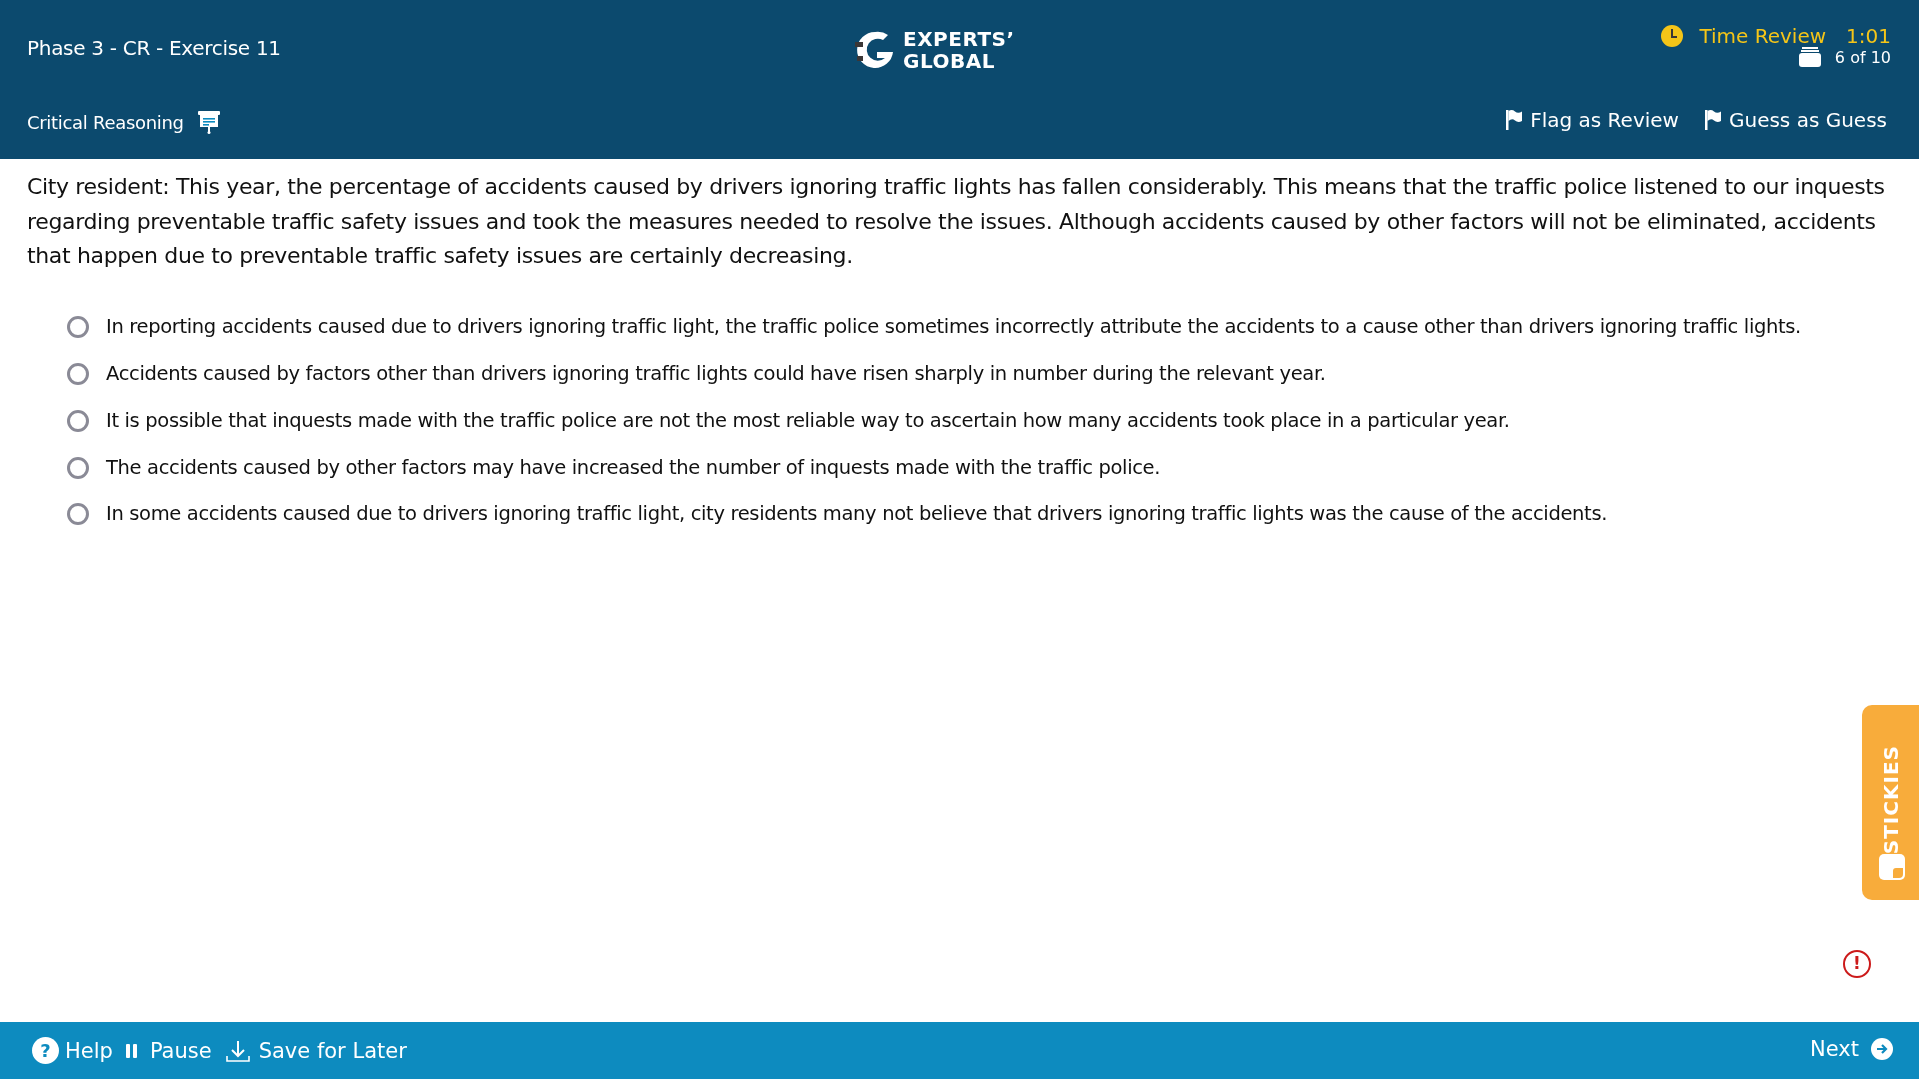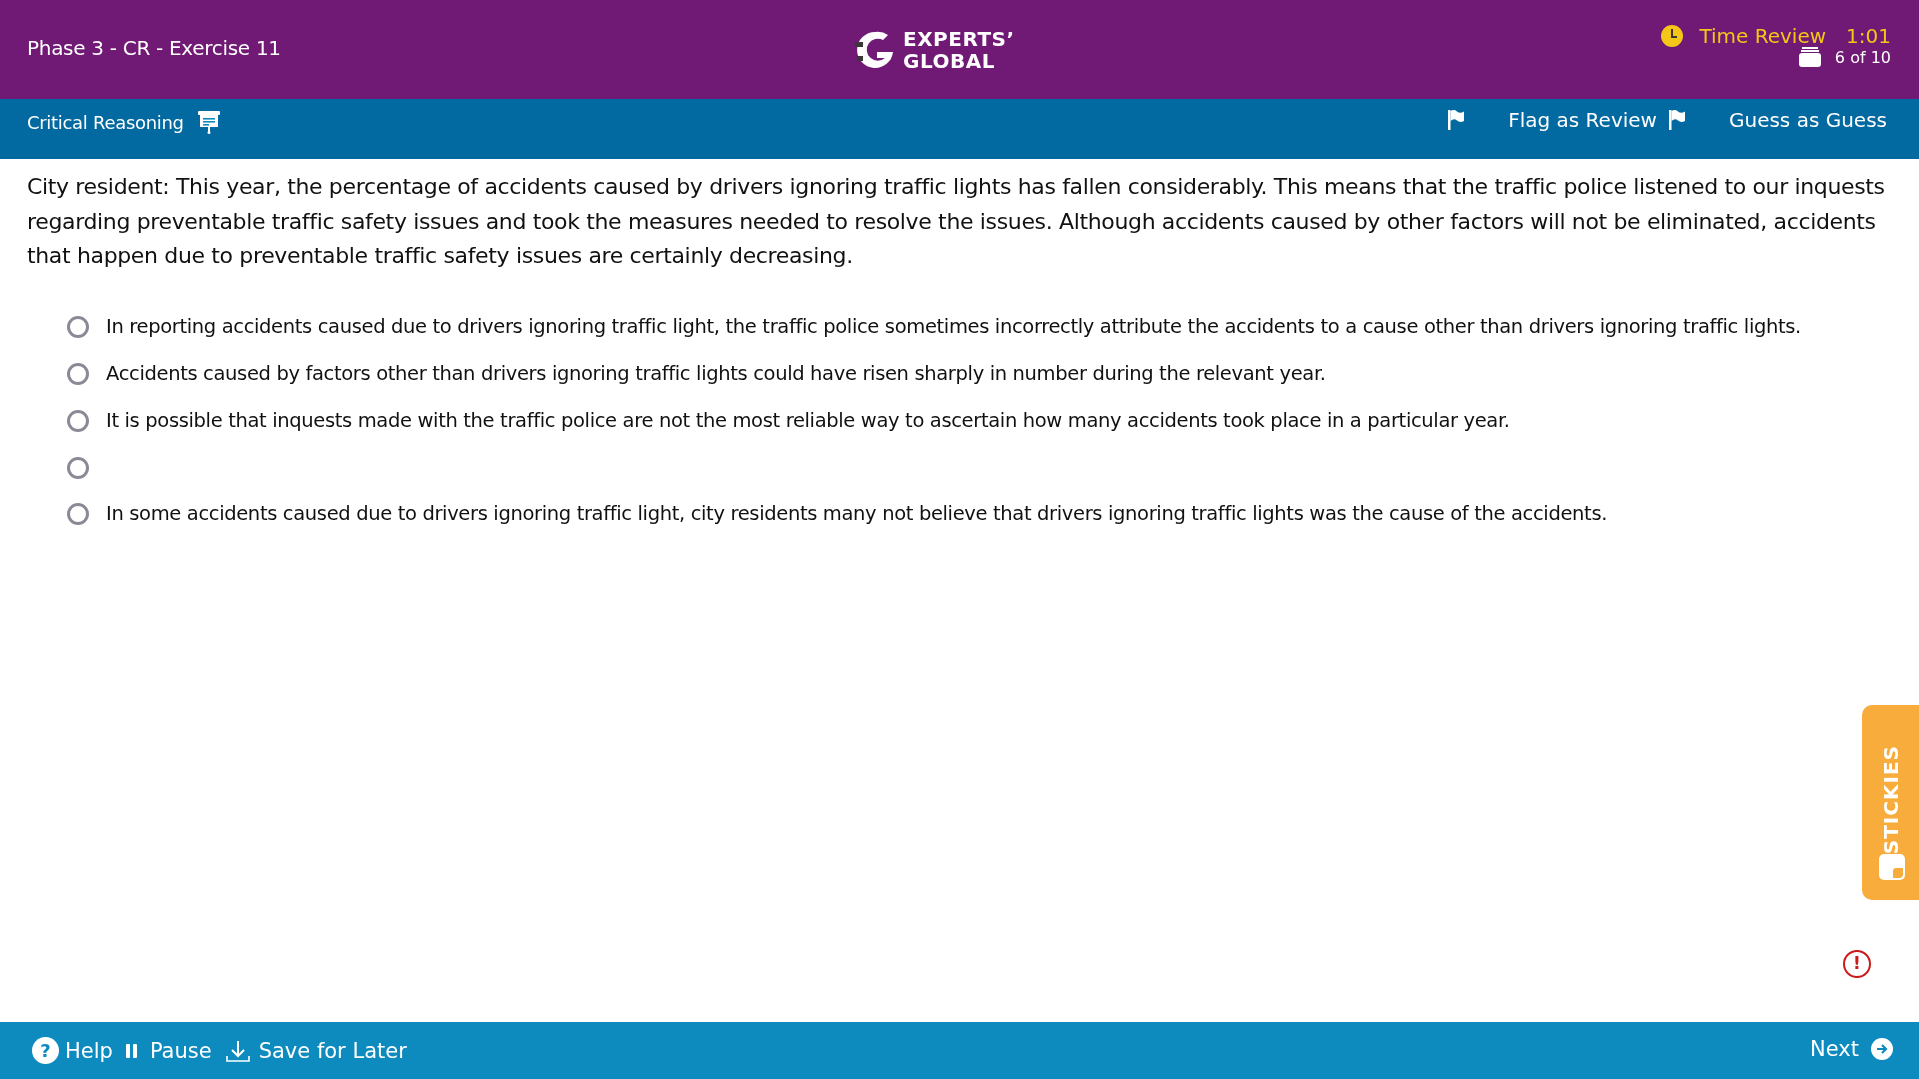--- a/index.html
+++ b/index.html
@@ -1,39 +1,39 @@
 <!DOCTYPE html>
 <html><head>
 <meta charset="utf-8">
 <style>
   * { box-sizing: border-box; margin: 0; padding: 0; }
   html, body { width: 1919px; height: 1079px; overflow: hidden; background: #ffffff; }
   body { font-family: "DejaVu Sans", sans-serif; color: #111; position: relative; }
 
-  .topbar { position: absolute; left: 0; top: 0; width: 1919px; height: 99px; background: #701a75; color: #fff; }
+  .topbar { position: absolute; left: 0; top: 0; width: 1919px; height: 99px; background: #0c4a6e; color: #fff; }
   .topbar .title { position: absolute; left: 27px; top: 36px; font-size: 20px; letter-spacing: -0.3px; }
   .logo { position: absolute; left: 855px; top: 26px; height: 48px; display: flex; align-items: center; }
   .logo svg { width: 40px; height: 44px; }
   .logo .words { margin-left: 8px; font-family: "DejaVu Sans", sans-serif; font-weight: bold; font-size: 20px; line-height: 22px; letter-spacing: 0.5px; color: #fff; }
   .timer { position: absolute; right: 28px; top: 24px; display: flex; align-items: center; color: #f5c518; font-size: 20px; }
   .timer .clock { width: 22px; height: 22px; border-radius: 50%; background: #f5c518; position: relative; margin-right: 16px; }
   .timer .clock::before { content: ""; position: absolute; left: 10px; top: 4px; width: 2px; height: 8px; background: #3b3737; }
   .timer .clock::after { content: ""; position: absolute; left: 10px; top: 11px; width: 6px; height: 2px; background: #3b3737; }
   .timer .val { margin-left: 20px; }
   .counter { position: absolute; right: 28px; top: 47px; display: flex; align-items: center; color: #fff; font-size: 16px; }
   .counter .stack { width: 22px; height: 20px; margin-right: 14px; position: relative; }
   .counter .stack .b { position: absolute; left: 0; bottom: 0; width: 22px; height: 14px; background: #fff; border-radius: 3px; }
   .counter .stack .l1 { position: absolute; left: 3px; top: 0; width: 16px; height: 2px; background: #fff; }
   .counter .stack .l2 { position: absolute; left: 2px; top: 3px; width: 18px; height: 2px; background: #fff; }
 
-  .subbar { position: absolute; left: 0; top: 99px; width: 1919px; height: 60px; background: #0369a1; color: #fff; }
+  .subbar { position: absolute; left: 0; top: 99px; width: 1919px; height: 60px; background: #0c4a6e; color: #fff; }
   .subbar .section { position: absolute; left: 27px; top: 11px; font-size: 18px; display: flex; align-items: center; letter-spacing: -0.3px; }
   .subbar .section svg { margin-left: 14px; }
   .flags { position: absolute; right: 32px; top: 9px; display: flex; font-size: 20px; }
-  .flag-btn { display: flex; align-items: center; margin-left: 12px; cursor: pointer; gap: 36px; }
+  .flag-btn { display: flex; align-items: center; margin-left: 26px; cursor: pointer; }
   .flag-btn svg { margin-right: 8px; }
 
   .content { position: absolute; left: 27px; top: 170px; width: 1860px; }
   .stimulus { font-size: 22px; line-height: 34.5px; letter-spacing: -0.35px; }
   .question { margin-top: 34px; font-size: 19.5px; line-height: 34px; letter-spacing: -0.35px; }
   .options { margin-top: 18px; list-style: none; }
   .option { display: flex; align-items: flex-end; height: 46.8px; padding-left: 40px; font-size: 19.5px; letter-spacing: -0.35px; cursor: pointer; }
   .radio { width: 22px; height: 22px; border: 3px solid #8a8a96; border-radius: 50%; margin-right: 17px; flex-shrink: 0; background: #fff; }
 
   .stickies { position: absolute; left: 1862px; top: 705px; width: 57px; height: 195px; background: #f8ac3b; border-radius: 10px 0 0 10px; color: #fff; cursor: pointer; }
@@ -125,20 +125,21 @@
     <li class="option">
       <span class="radio"></span>
       <span>Accidents caused by factors other than drivers ignoring traffic lights could have risen sharply in number during the relevant year.</span>
     </li>
     <li class="option">
       <span class="radio"></span>
       <span>It is possible that inquests made with the traffic police are not the most reliable way to ascertain how many accidents took place in a particular year.</span>
     </li>
     <li class="option">
       <span class="radio"></span>
+      <span>The accidents caused by other factors may have increased the number of inquests made with the traffic police.</span>
     </li>
     <li class="option">
       <span class="radio"></span>
       <span>In some accidents caused due to drivers ignoring traffic light, city residents many not believe that drivers ignoring traffic lights was the cause of the accidents.</span>
     </li>
   </ul>
 </div>
 
 <div class="stickies">
   <span class="lbl">STICKIES</span>

